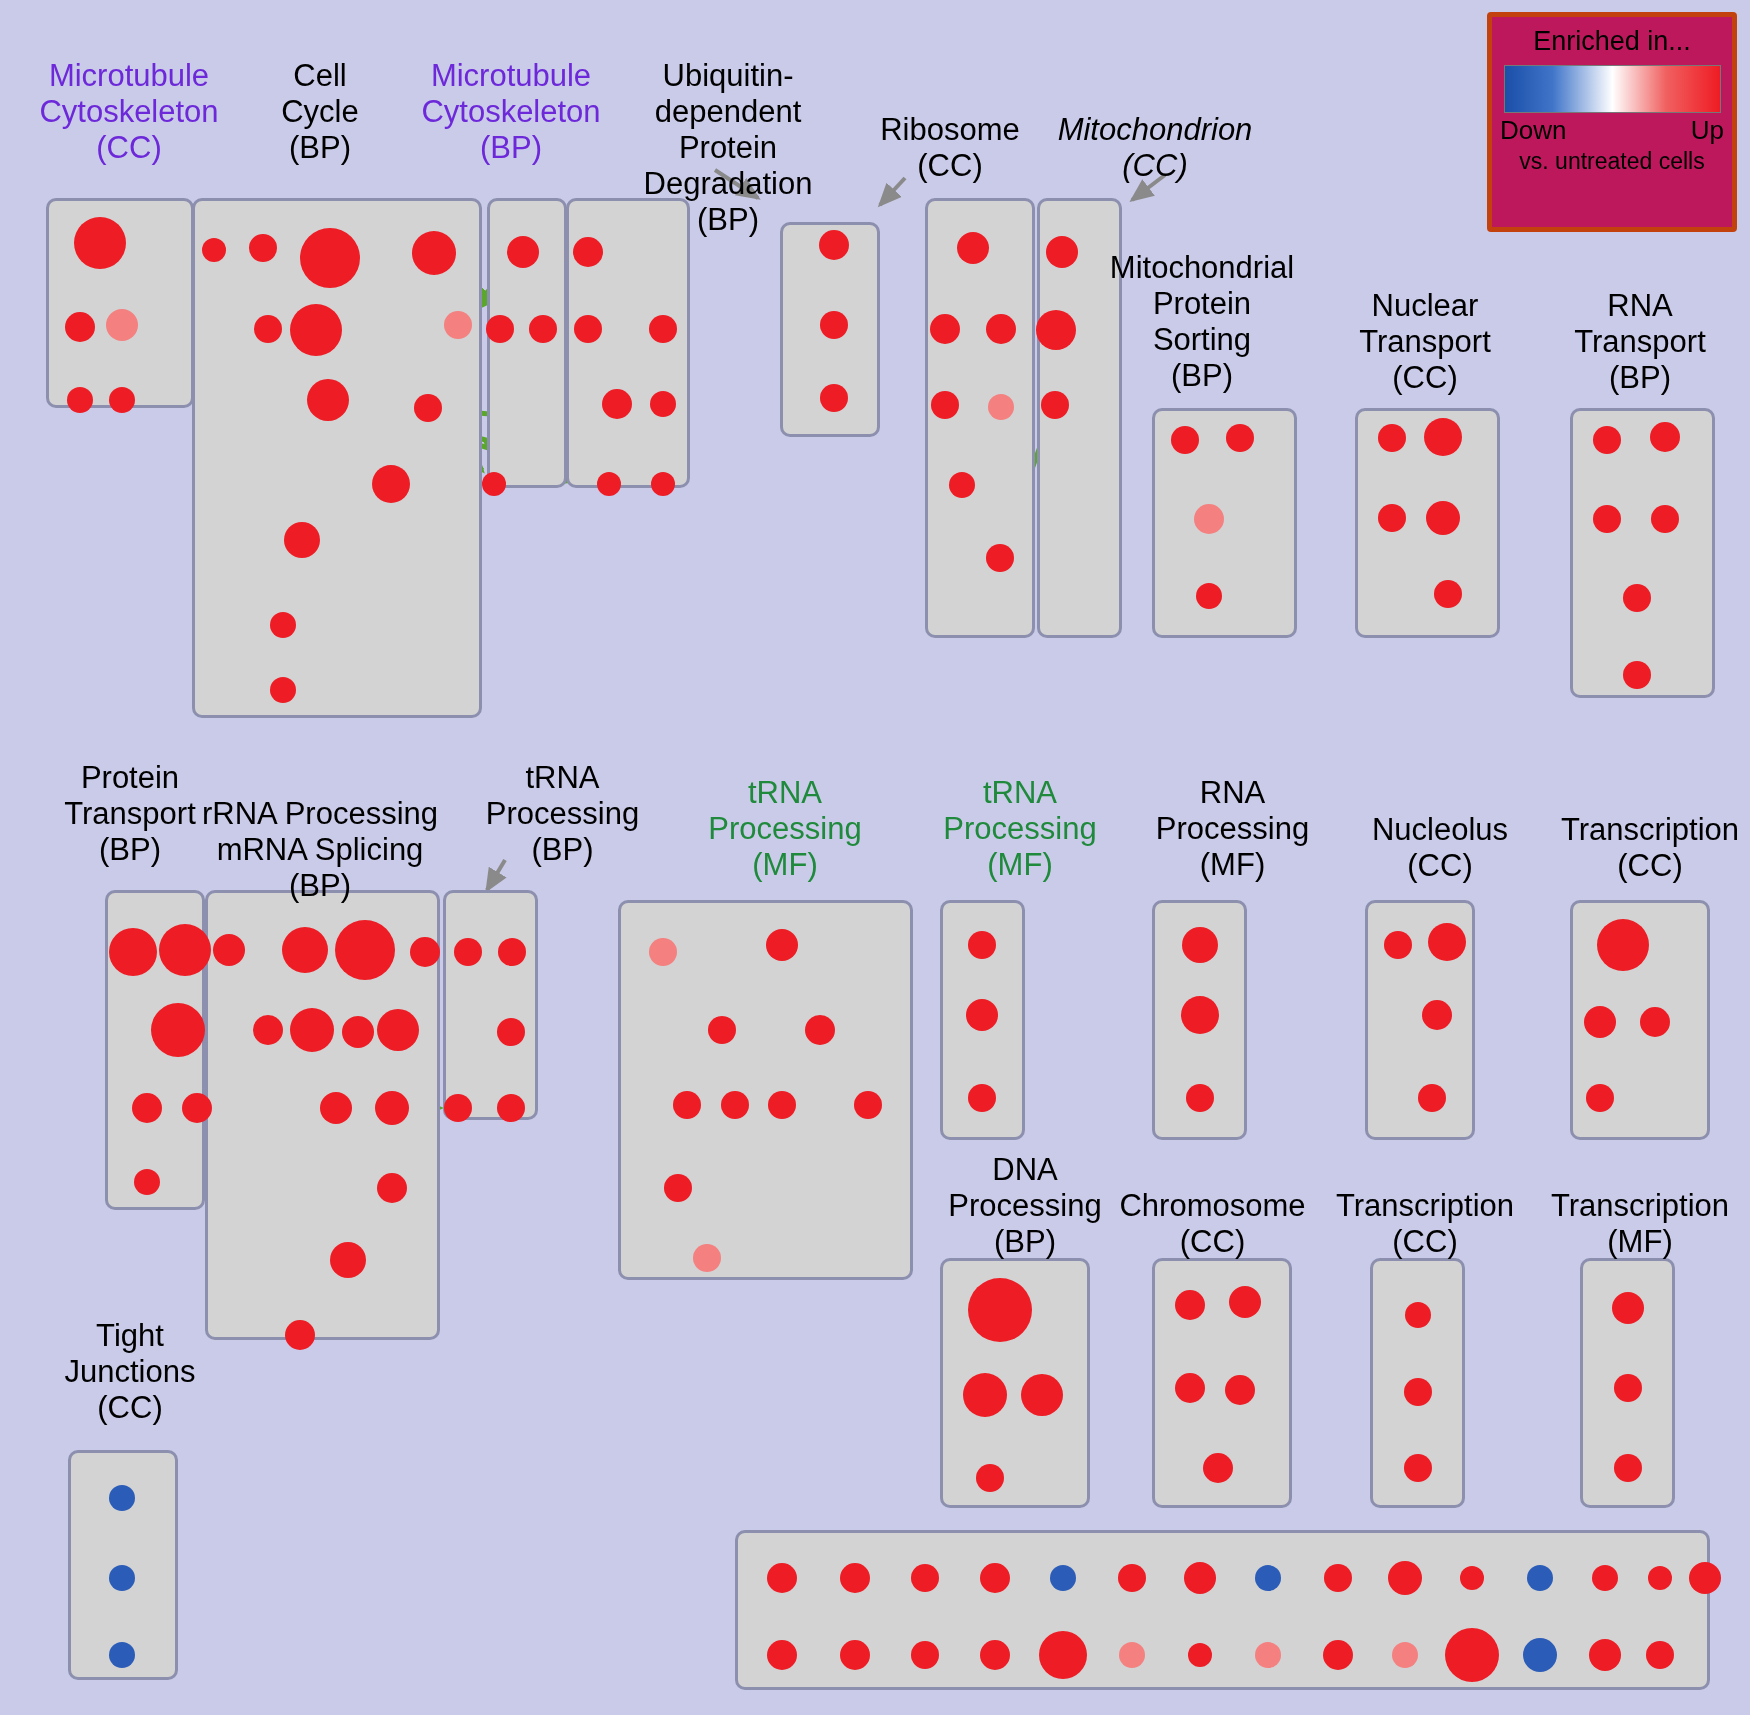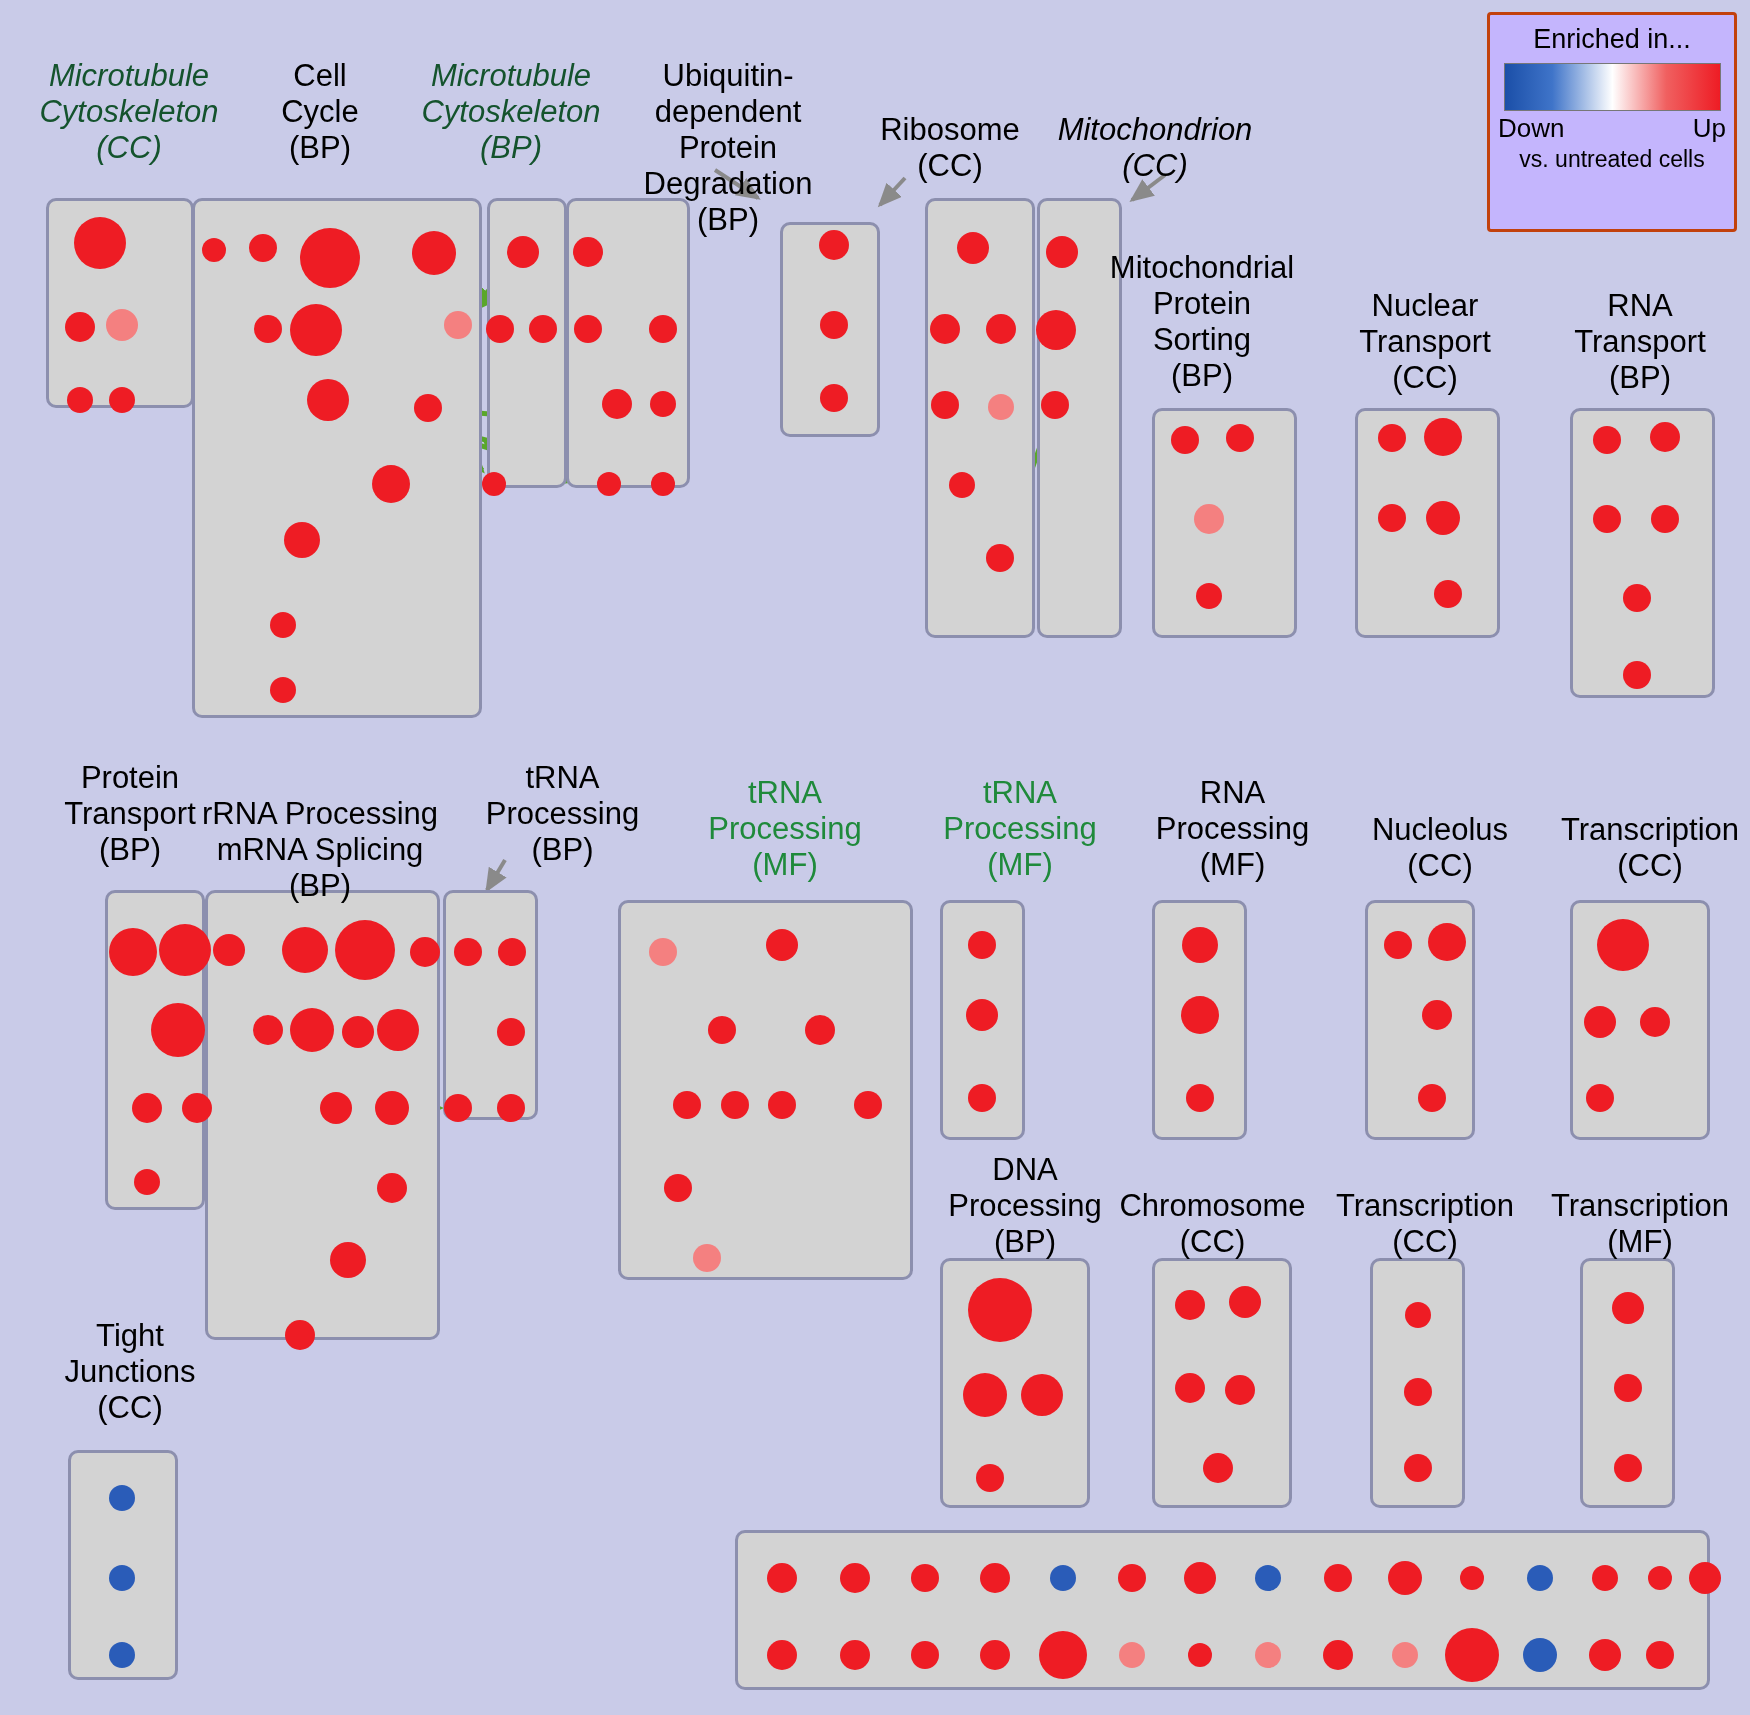--- a/index.html
+++ b/index.html
@@ -19,33 +19,33 @@
     box-sizing:border-box;
   }
   .label{
     position:absolute;
     color:#000;
     font-size:31px;
     line-height:36px;
     text-align:center;
     white-space:pre;
   }
-  .label.cc-blue{color:#14532d;font-style:italic;}
+  .label.cc-blue{color:#6d28d9;}
   .label.mf-green{color:#1f8a3b;}
   .node{
     position:absolute;
     border-radius:50%;
     box-sizing:border-box;
   }
   svg.edges{position:absolute;left:0;top:0;width:1750px;height:1715px;pointer-events:none;}
   
   #legend{
     position:absolute;
     left:1487px;top:12px;width:250px;height:220px;
-    background:#c4b5fd;border:3px solid #c2410c;border-radius:4px;
+    background:#be185d;border:5px solid #c2410c;border-radius:4px;
     box-sizing:border-box;
     text-align:center;
   }
   #legend .title{font-size:27px;margin-top:9px;}
   #legend .bar{
     margin:8px auto 0 auto;width:215px;height:46px;
     background:linear-gradient(to right,#1b4fa8 0%,#3f74c9 22%,#ffffff 50%,#f06060 75%,#ee1c24 100%);
     border:1px solid #777;
   }
   #legend .ends{display:flex;justify-content:space-between;padding:2px 8px 0 8px;font-size:26px;}

